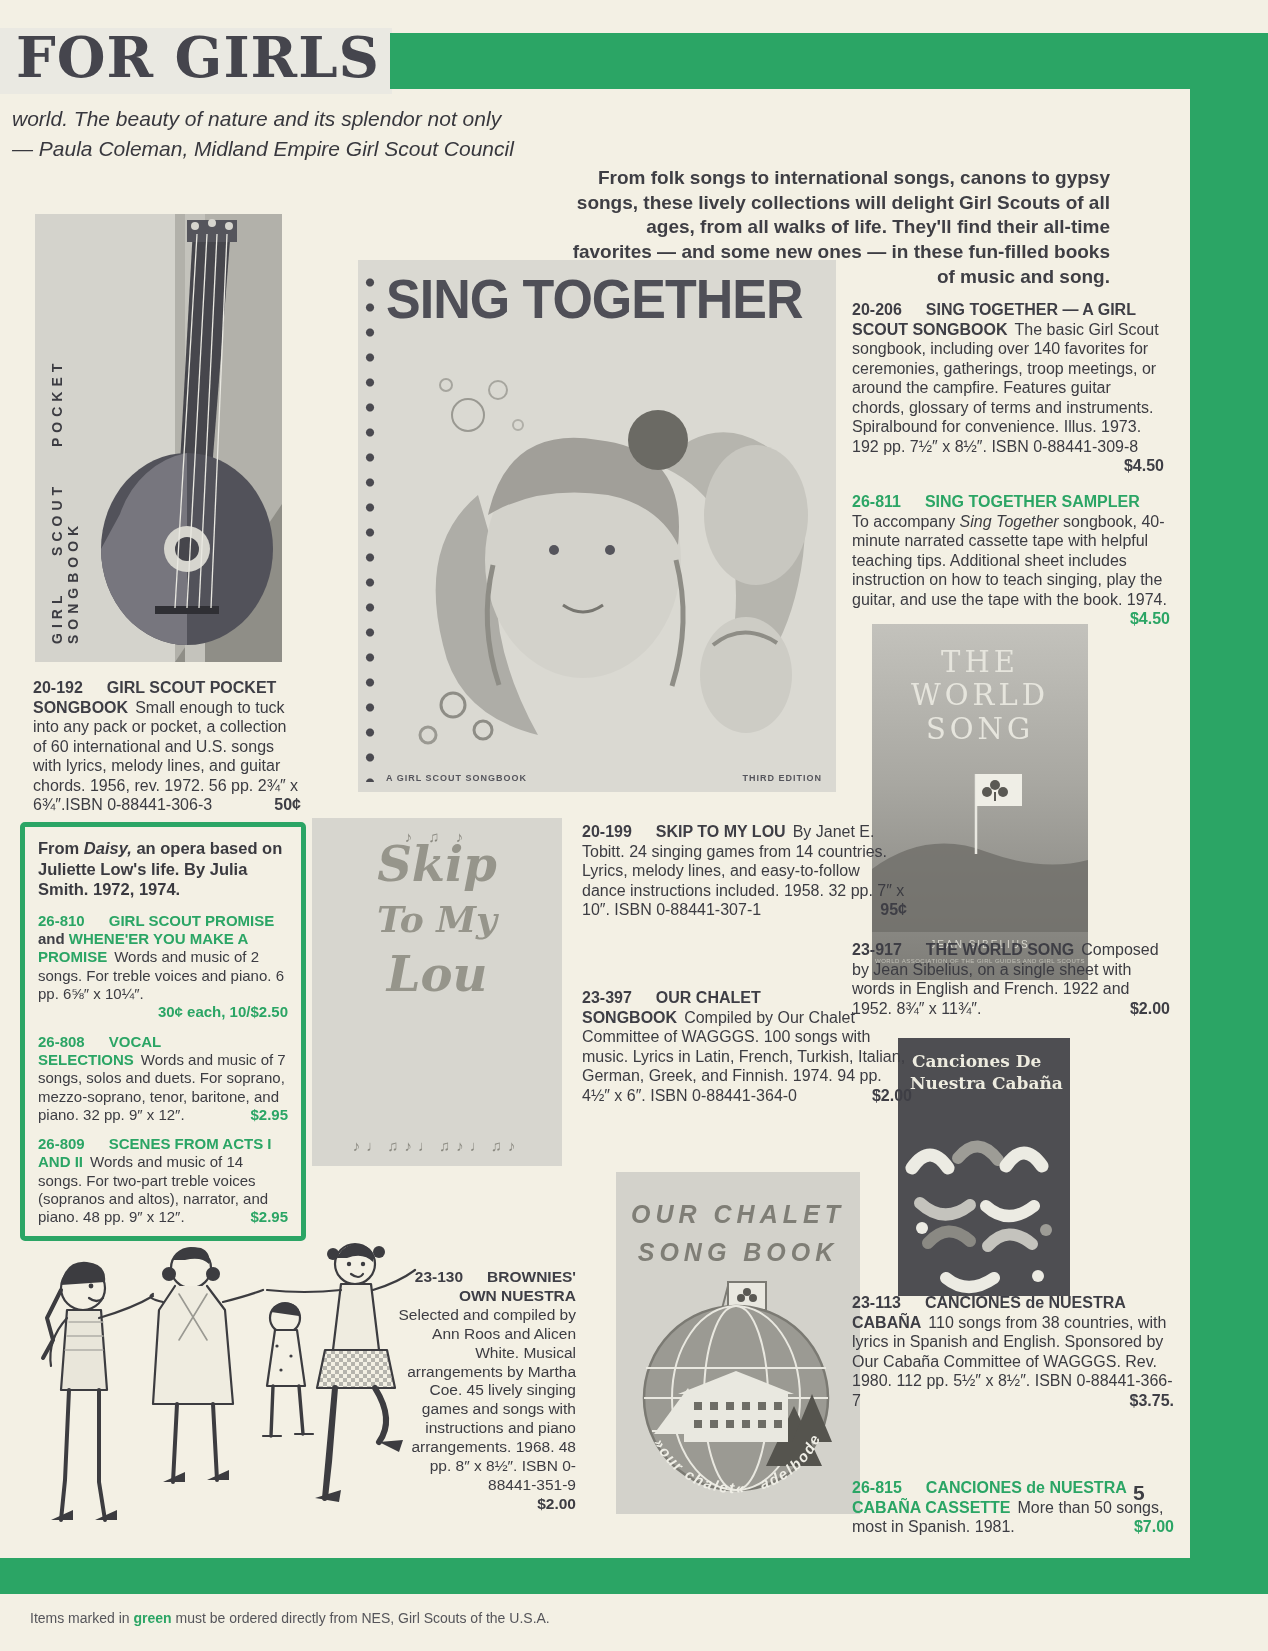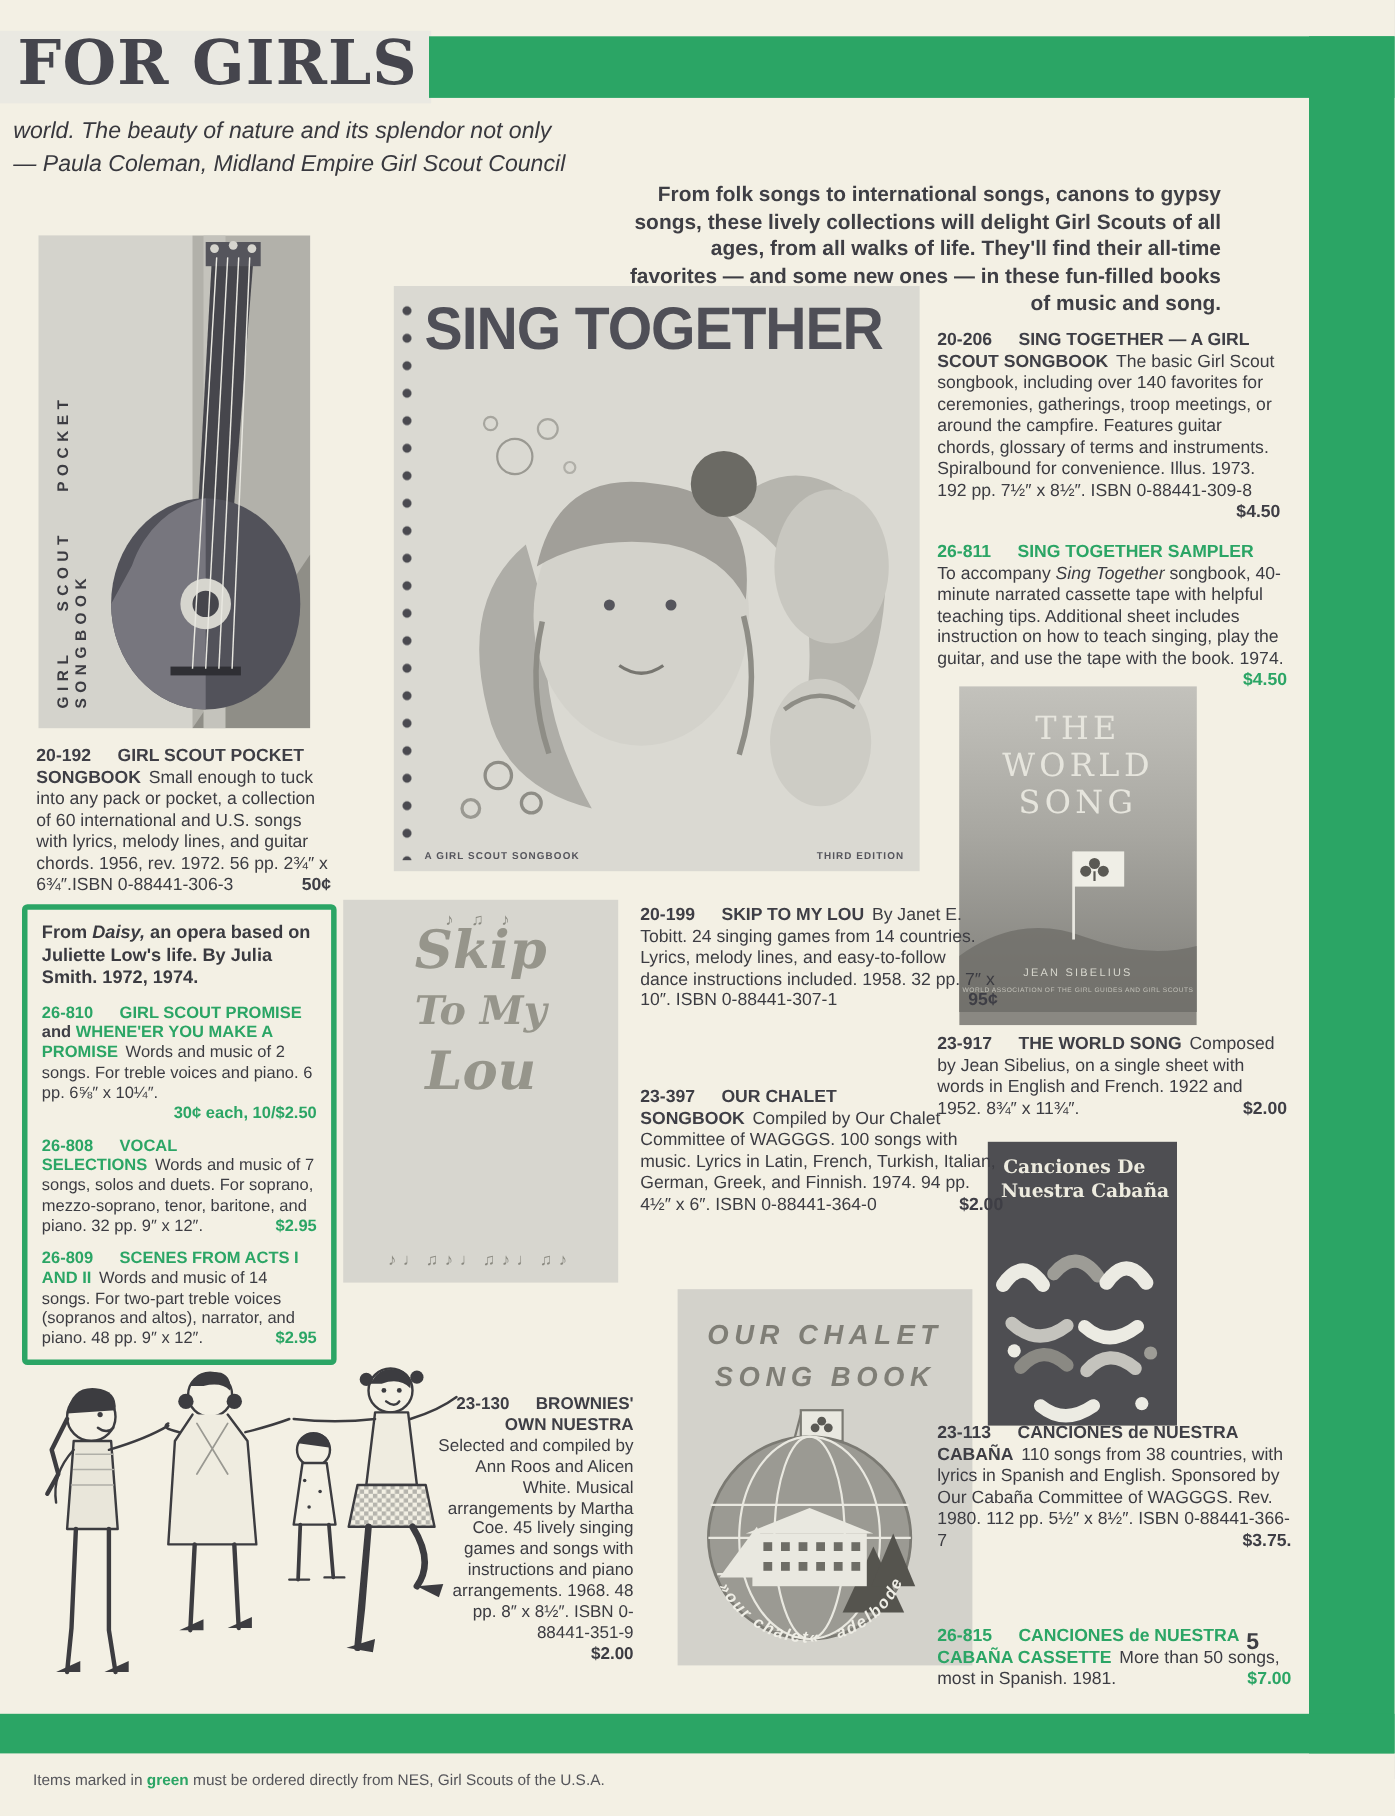--- a/index.html
+++ b/index.html
@@ -73,35 +73,35 @@
   
   .skip-cover{left:312px;top:818px;width:250px;height:348px;background:#d7d6cf;text-align:center;}
   .skip-word{font-family:"DejaVu Serif",serif;font-style:italic;font-weight:bold;color:#96958b;}
   .skip-w1{font-size:48px;margin-top:18px;}
   .skip-w2{font-size:36px;margin-top:6px;}
   .skip-w3{font-size:48px;margin-top:6px;}
   .skip-notes{position:absolute;left:0;right:0;font-size:15px;color:#8a8980;letter-spacing:6px;}
   .skip-notes.top{top:10px;} .skip-notes.bottom{bottom:12px;}
   
   .world-cover{
-    left:872px;top:624px;width:216px;height:296px;
+    left:872px;top:624px;width:216px;height:356px;
     background:linear-gradient(180deg,#c3c2bc 0%,#a8a7a1 45%,#7d7c77 100%);
     text-align:center;
   }
   .world-title{font-family:"DejaVu Serif",serif;font-size:29px;letter-spacing:4px;color:#e6e5dd;line-height:1.15;}
   .world-title.l1{margin-top:22px;}
   .world-author{position:absolute;left:0;right:0;bottom:30px;font-size:10px;letter-spacing:2px;color:#d8d7ce;}
   .world-org{position:absolute;left:0;right:0;bottom:16px;font-size:6px;letter-spacing:.5px;color:#c2c1b8;}
   
   .canciones-cover{left:898px;top:1038px;width:172px;height:258px;background:#4e4e52;}
   .canc-title{font-family:"DejaVu Serif",serif;font-weight:bold;color:#edebdf;font-size:17px;line-height:1.3;}
   .canc-l1{position:absolute;left:14px;top:12px;}
   .canc-l2{position:absolute;left:12px;top:34px;}
   
-  .chalet-cover{left:616px;top:1172px;width:268px;height:342px;background:#d3d2cb;text-align:center;}
+  .chalet-cover{left:616px;top:1172px;width:244px;height:342px;background:#d3d2cb;text-align:center;}
   .chalet-title{
     font-style:italic;font-weight:700;font-size:25px;letter-spacing:5px;color:#7f7e76;line-height:1.5;
   }
   .chalet-title.l1{margin-top:24px;}
   
   .page-num{left:1133px;top:1481px;font-size:21px;font-weight:700;color:#3e3e44;}
   .footer-note{left:30px;top:1610px;font-size:14px;color:#55555a;}
   .footer-note .g{color:var(--green);font-weight:700;}
   
   .brownies{text-align:right;font-size:15.5px;}

